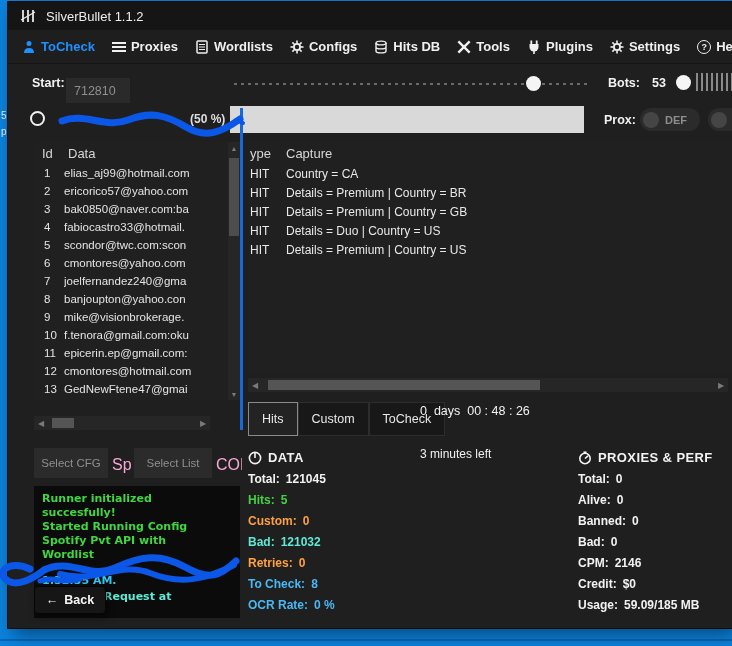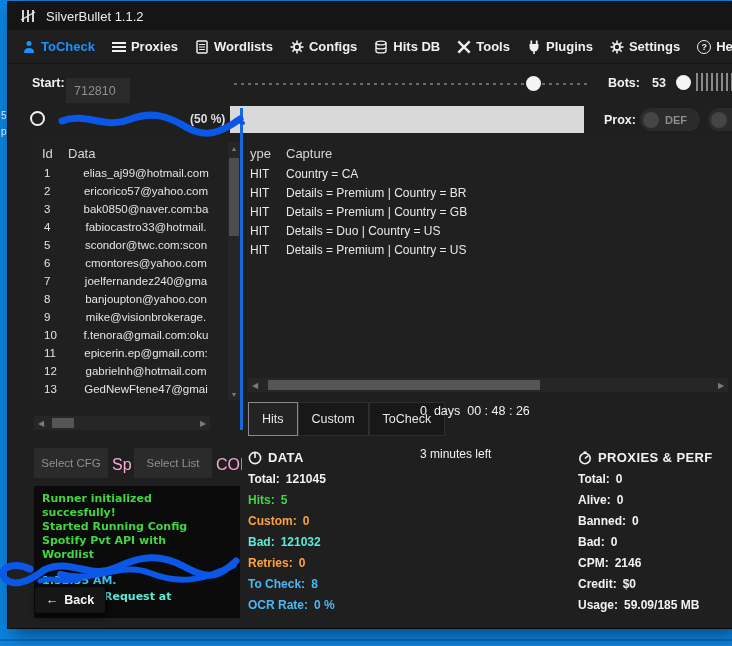--- a/index.html
+++ b/index.html
@@ -43,21 +43,21 @@
   .toggle{position:absolute;top:6px;height:23px;background:#2b2b2b;border-radius:12px;display:flex;align-items:center;
           padding:0 9px 0 3px;gap:6px;color:#8d8d8d;font-size:11px;font-weight:bold}
   .knob{width:16px;height:16px;border-radius:50%;background:#454545}
 
   
   .left-table{position:absolute;left:26px;top:140px;width:206px;height:258px;background:#202020}
   .thead{display:flex;height:22px;align-items:center;color:#d6d6d6;font-size:13px}
   .th-id{width:34px;padding-left:8px}
   .trow{display:flex;height:18px;align-items:center;color:#e4e4e4;font-size:11.5px;cursor:default}
   .cell-id{width:30px;padding-left:10px}
-  .cell-data{flex:1;text-align:center;padding-right:12px;overflow:hidden;white-space:nowrap}
+  .cell-data{flex:1;text-align:left;padding-right:12px;overflow:hidden;white-space:nowrap}
   .vscroll{position:absolute;right:0;top:0;width:12px;height:100%;background:#262626;display:flex;flex-direction:column;
            align-items:center;color:#7a7a7a;font-size:7px}
   .vthumb{position:absolute;right:1px;top:16px;width:10px;height:78px;background:#4d4d4d}
   .sarrow{height:12px;display:flex;align-items:center;justify-content:center;width:100%}
   .sarrow.bottom{position:absolute;bottom:0}
 
   .divider-blue{position:absolute;left:232px;top:106px;width:3px;height:322px;background:#1668dd}
 
   
   .hscroll-left{position:absolute;left:26px;top:414px;width:176px;height:14px;background:#262626;color:#7a7a7a;font-size:8px}
@@ -289,21 +289,21 @@
     <div class="trow">
         <span class="cell-id">10</span>
         <span class="cell-data">f.tenora@gmail.com:oku</span>
       </div>
     <div class="trow">
         <span class="cell-id">11</span>
         <span class="cell-data">epicerin.ep@gmail.com:</span>
       </div>
     <div class="trow">
         <span class="cell-id">12</span>
-        <span class="cell-data">gabrielnh@hotmail.com</span>
+        <span class="cell-data">cmontores@hotmail.com</span>
       </div>
     <div class="trow">
         <span class="cell-id">13</span>
         <span class="cell-data">GedNewFtene47@gmai</span>
       </div>
     <div class="vscroll">
       <span class="sarrow">▲</span>
       <span class="sarrow bottom">▼</span>
       <span class="vthumb"></span>
     </div>

